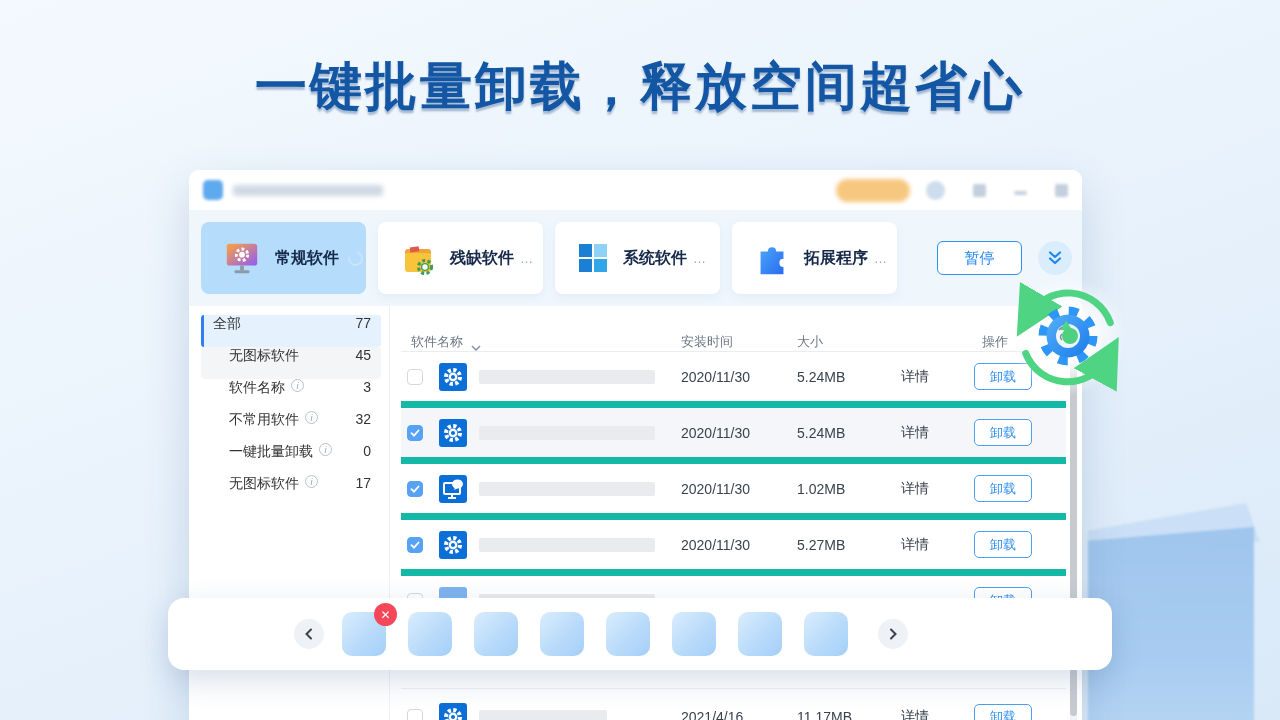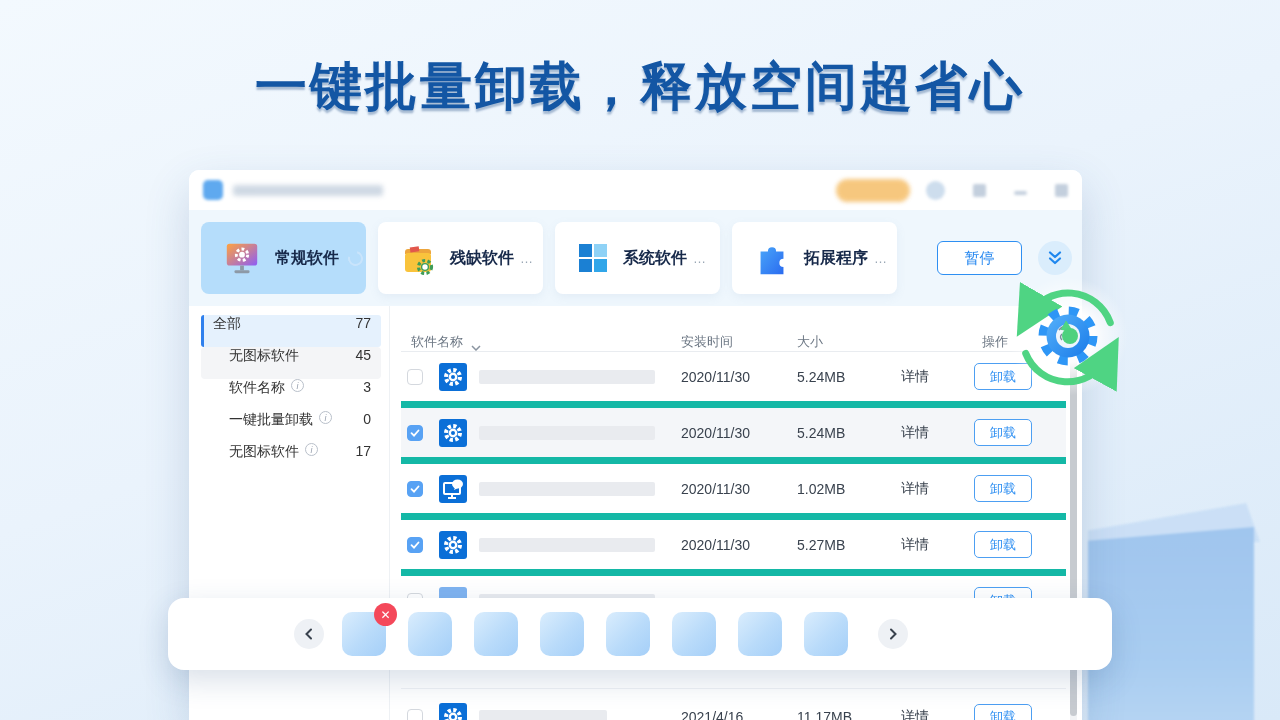--- a/index.html
+++ b/index.html
@@ -211,20 +211,25 @@
       <div class="side-item shaded">
         <span>无图标软件</span>
         <span class="cnt">45</span>
       </div>
       <div class="side-item">
         <span>软件名称</span>
         <span class="info-ico"></span>
         <span class="cnt">3</span>
       </div>
       <div class="side-item">
+        <span>不常用软件</span>
+        <span class="info-ico"></span>
+        <span class="cnt">32</span>
+      </div>
+      <div class="side-item">
         <span>一键批量卸载</span>
         <span class="info-ico"></span>
         <span class="cnt">0</span>
       </div>
       <div class="side-item">
         <span>无图标软件</span>
         <span class="info-ico"></span>
         <span class="cnt">17</span>
       </div>
     </div>

